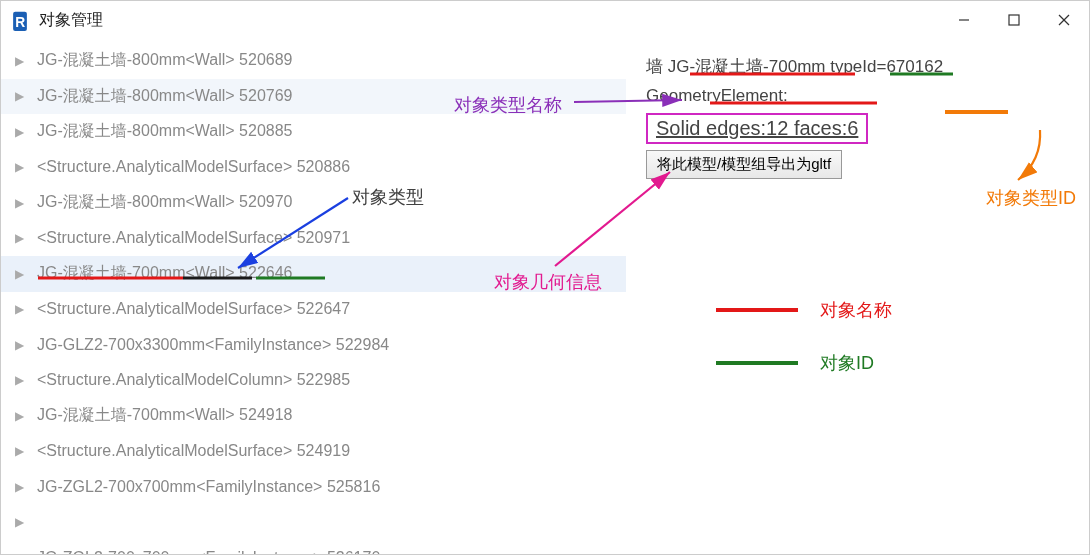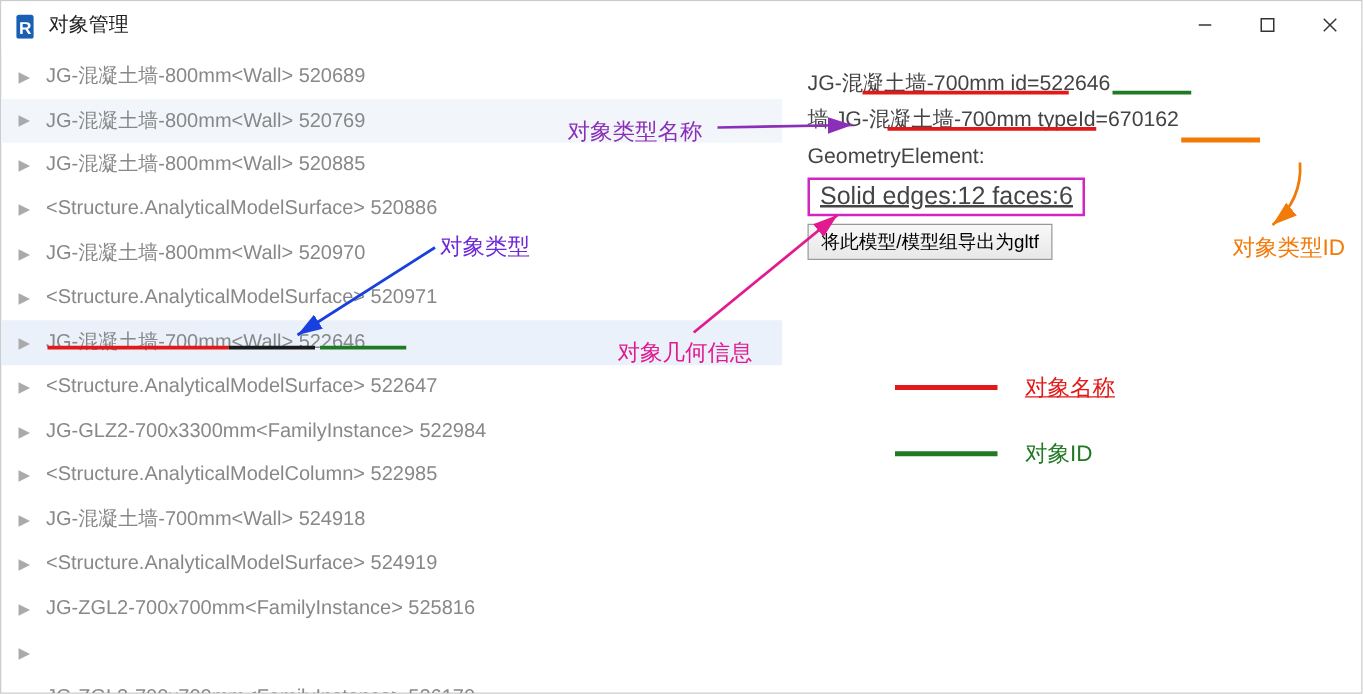--- a/index.html
+++ b/index.html
@@ -116,24 +116,24 @@
       z-index: 5;
     }
 
     .floating-label {
       position: absolute;
       font-size: 18px;
       white-space: nowrap;
       pointer-events: none;
     }
     .lbl-purple { color: #8a2fb8; }
-    .lbl-blue   { color: #6d28d9; }
+    .lbl-blue   { color: #404040; }
     .lbl-pink   { color: #e2198f; }
     .lbl-orange { color: #f27a08; }
-    .lbl-red    { color: #e31818; text-decoration: underline; }
+    .lbl-red    { color: #e31818; }
     .lbl-green  { color: #1f7a23; }
 
     .legend {
       position: absolute;
       display: flex;
       align-items: center;
       gap: 22px;
     }
     .legend-bar {
       width: 82px;
@@ -232,21 +232,20 @@
     <div class="tree-row">
         <span class="tree-caret">▶</span>
       </div>
     <div class="tree-row">
         <span class="tree-caret">▶</span>
         <span class="tree-label">JG-ZGL2-700x700mm&lt;FamilyInstance&gt; 526170</span>
       </div>
   </div>
 
   <div class="detail-panel">
-    <div class="detail-line">JG-混凝土墙-700mm id=522646</div>
     <div class="detail-line">墙 JG-混凝土墙-700mm typeId=670162</div>
     <div class="detail-line">GeometryElement:</div>
     <div class="solid-box">Solid edges:12 faces:6</div><br>
     <button class="export-btn">将此模型/模型组导出为gltf</button>
   </div>
 </div>
 
 <div class="floating-label lbl-purple" style="left:454px; top:93px;">对象类型名称</div>
 <div class="floating-label lbl-blue" style="left:352px; top:185px;">对象类型</div>
 <div class="floating-label lbl-pink" style="left:494px; top:270px;">对象几何信息</div>

